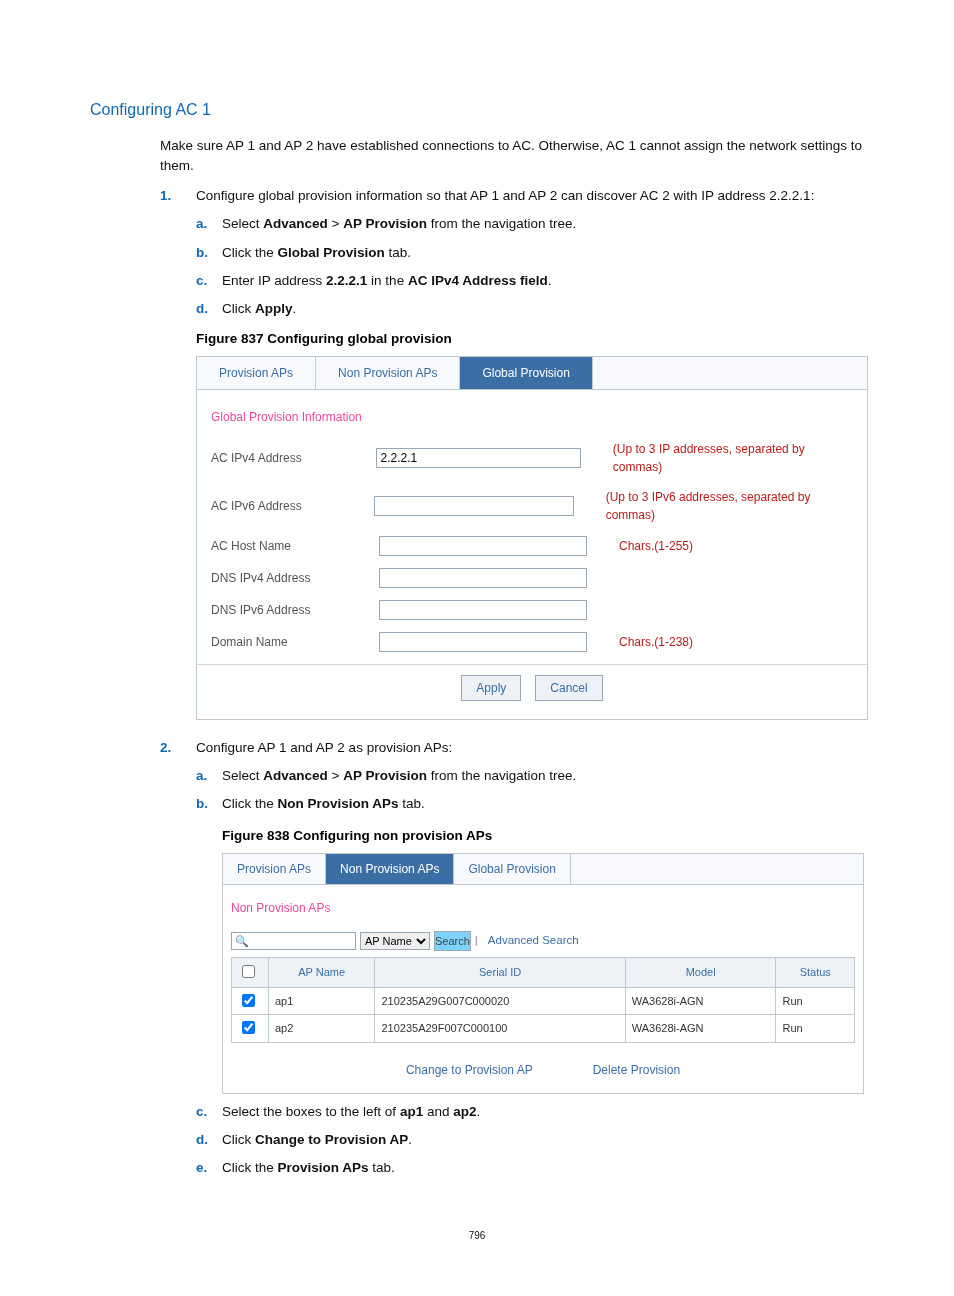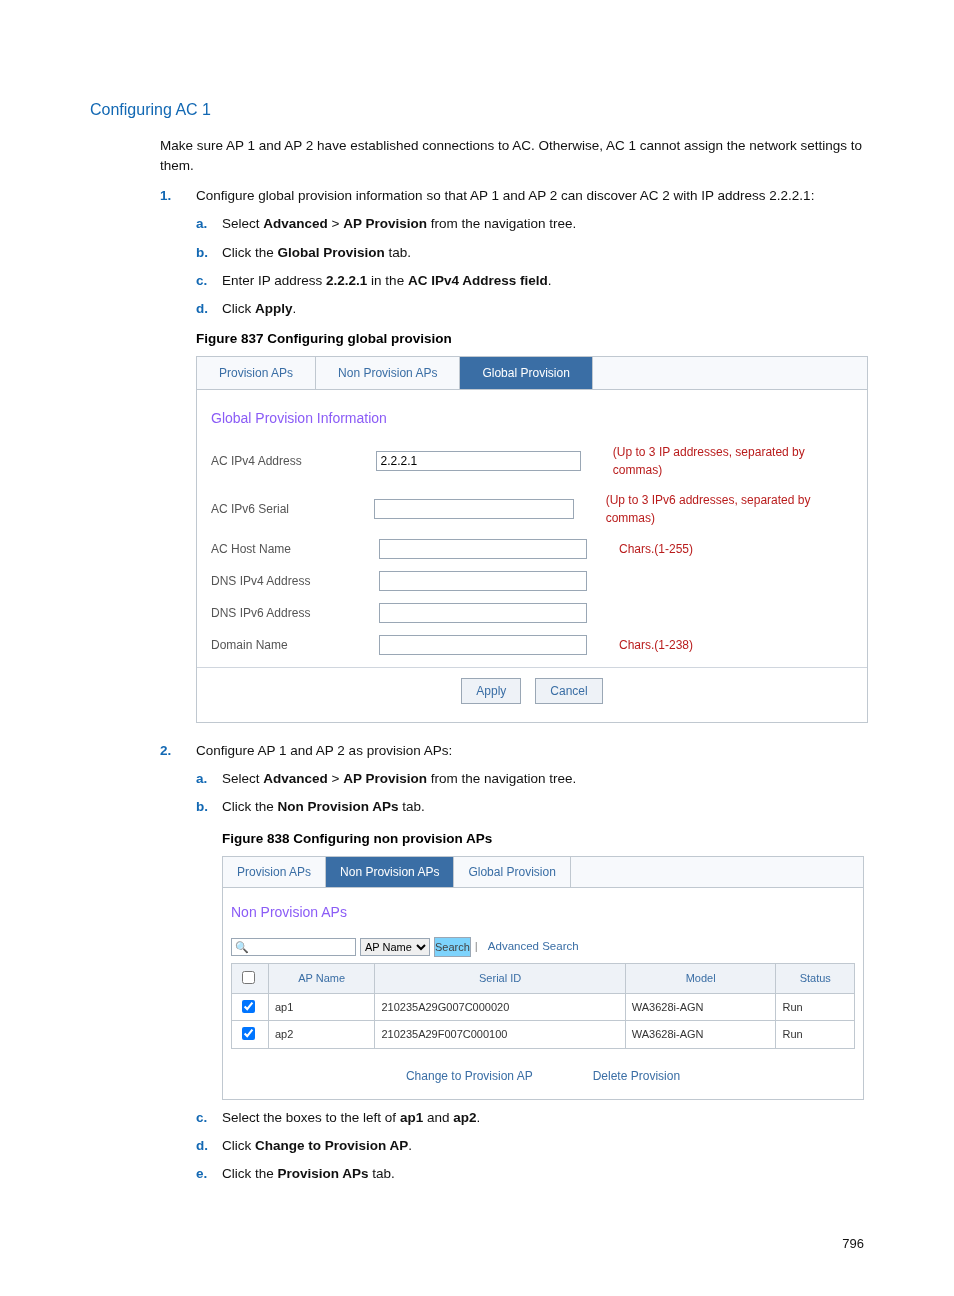--- a/index.html
+++ b/index.html
@@ -88,22 +88,22 @@
     color: #fff;
   }
   .tab.active838 {
     background: #3a6ea5;
     color: #fff;
   }
   .panelbody {
     padding: 18px 14px 10px 14px;
   }
   .section-title {
-    color: #8b5cf6;
-    font-size: 14px;
+    color: #ec4899;
+    font-size: 12px;
     margin-bottom: 14px;
   }
   .formrow {
     display: flex;
     align-items: center;
     margin-bottom: 12px;
     gap: 28px;
   }
   .formrow .lbl {
     width: 140px;
@@ -214,23 +214,23 @@
     justify-content: center;
     gap: 60px;
     padding: 18px 0 10px 0;
   }
   .linkrow .lnk {
     color: #3a6ea5;
     font-size: 12px;
     cursor: pointer;
   }
   .pagenum {
-    text-align: right;
+    text-align: center;
     margin-top: 50px;
-    font-size: 13px;
+    font-size: 10px;
   }
 </style>
 </head>
 <body>
 
 <h3 class="section">Configuring AC 1</h3>
 
 <p class="bodytext">Make sure AP 1 and AP 2 have established connections to AC. Otherwise, AC 1 cannot assign the network settings to them.</p>
 
 <ol class="numlist">
@@ -266,21 +266,21 @@
         <div class="tab active">Global Provision</div>
       </div>
       <div class="panelbody">
         <div class="section-title">Global Provision Information</div>
         <div class="formrow">
           <span class="lbl">AC IPv4 Address</span>
           <input type="text" value="2.2.2.1" style="">
           <span class="hint">(Up to 3 IP addresses, separated by commas)</span>
         </div>
         <div class="formrow">
-          <span class="lbl">AC IPv6 Serial</span>
+          <span class="lbl">AC IPv6 Address</span>
           <input type="text" value="" style="">
           <span class="hint">(Up to 3 IPv6 addresses, separated by commas)</span>
         </div>
         <div class="formrow">
           <span class="lbl">AC Host Name</span>
           <input type="text" value="" style="">
           <span class="hint">Chars.(1-255)</span>
         </div>
         <div class="formrow">
           <span class="lbl">DNS IPv4 Address</span>

